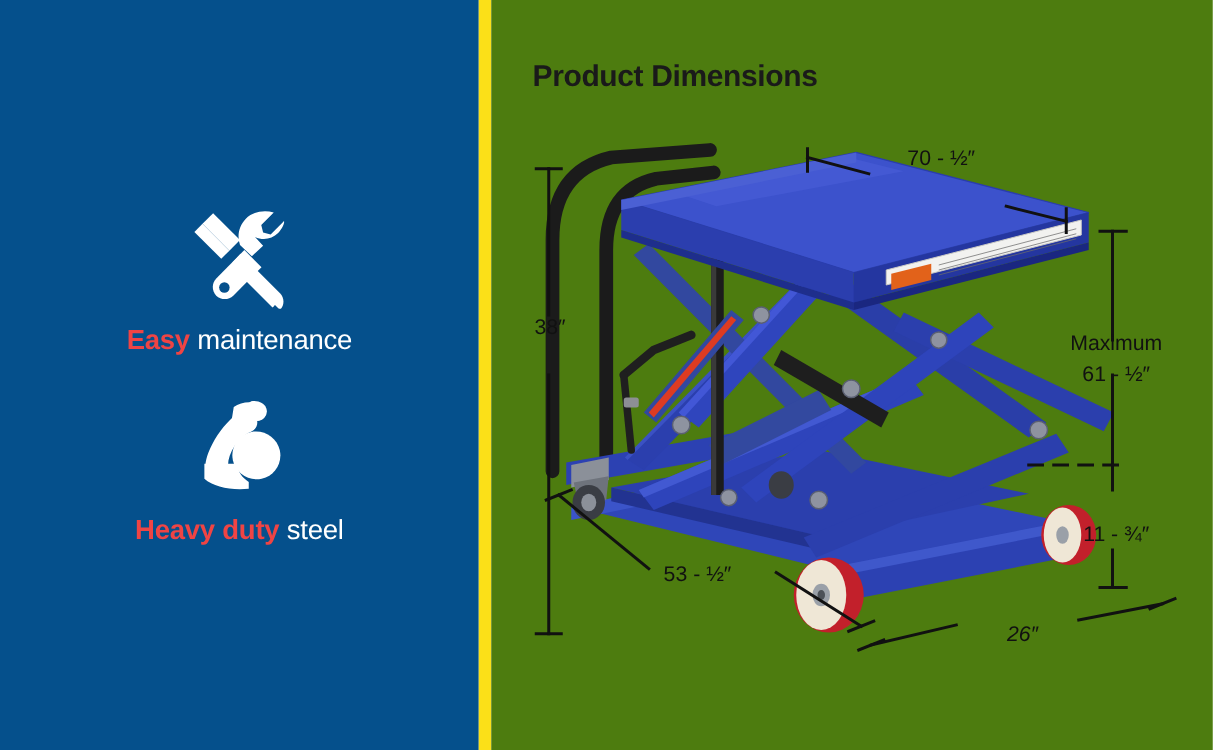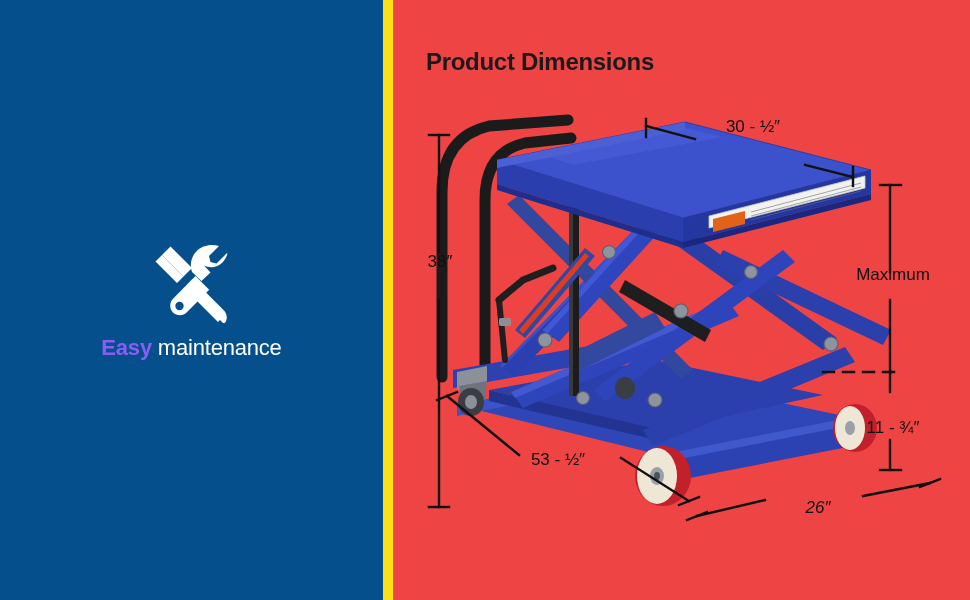--- a/index.html
+++ b/index.html
@@ -36,27 +36,27 @@
     display:flex;align-items:center;justify-content:center;
     margin-bottom:12px;
   }
   .feature-label{
     color:#ffffff;
     font-size:22px;
     line-height:1;
     white-space:nowrap;
     letter-spacing:-0.2px;
   }
-  .hl{color:#8b5cf6;font-weight:bold;}
+  .hl{color:#ef4444;font-weight:bold;}
   .nm{color:#ffffff;font-weight:normal;}
 
   
   .right-panel{
     position:absolute;left:393px;top:0;width:577px;height:600px;
-    background:#ef4444;
+    background:#4d7c0f;
   }
   .section-title{
     position:absolute;left:33px;top:48px;
     font-size:24px;font-weight:bold;color:#1a1a1a;
     letter-spacing:-0.3px;
     white-space:nowrap;
   }
 
   
   .dim{
@@ -106,20 +106,55 @@
 
             <circle cx="31.5" cy="63.0" r="4.2" fill="#05508c"></circle>
           </g>
         </svg>
       </div>
       <div class="feature-label">
         <span class="hl">Easy</span><span>&nbsp;</span><span class="nm">maintenance</span>
       </div>
     </div>
 
+    <div class="feature">
+      <div class="feature-icon">
+        <svg width="86" height="80" viewBox="0 0 86 80" aria-hidden="true">
+          <g fill="#ffffff">
+
+            <path d="M38.0 6.5 C44.0 2.0 54.0 1.5 59.5 5.0 C63.5 7.6 64.5 12.0 62.5 15.0
+                     C60.5 18.0 55.5 18.5 52.0 16.5 L50.5 15.6
+                     C50.0 18.8 48.6 21.6 46.5 23.8 L36.0 19.0 Z"></path>
+
+            <path d="M52.0 2.0 C57.5 1.0 62.5 3.5 64.0 7.5 C65.6 11.8 63.0 16.2 58.5 17.2
+                     C54.0 18.2 49.6 15.8 48.3 11.6 C47.1 7.6 48.5 3.5 52.0 2.0 Z"></path>
+
+            <path d="M40.5 12.0 C33.0 18.0 26.0 26.5 21.0 36.0
+                     C16.5 44.5 14.5 52.0 15.5 58.0
+                     C16.4 63.5 20.5 66.5 26.0 65.5
+                     C31.0 64.6 34.0 60.5 33.5 55.0
+                     C33.0 49.5 35.0 43.5 38.5 38.0
+                     C42.0 32.5 46.5 28.5 51.5 26.5
+                     C56.0 24.7 58.0 20.0 56.2 15.8
+                     C54.4 11.6 49.8 9.7 45.4 11.2 C43.6 11.5 42.0 11.9 40.5 12.0 Z"></path>
+
+            <path d="M52.0 26.5 C62.5 24.5 72.5 31.0 74.8 41.0
+                     C77.2 51.5 70.8 61.8 60.3 64.0
+                     C49.8 66.2 39.5 59.6 37.3 49.2
+                     C35.1 38.8 41.5 28.6 52.0 26.5 Z"></path>
+
+            <path d="M14.5 52.0 L40.0 52.0 C41.5 58.5 45.0 63.5 50.0 66.5
+                     L50.0 72.0 C36.0 73.5 22.0 70.5 14.5 64.0 Z"></path>
+          </g>
+        </svg>
+      </div>
+      <div class="feature-label">
+        <span class="hl">Heavy duty</span><span>&nbsp;</span><span class="nm">steel</span>
+      </div>
+    </div>
 
 
   </div>
 
   <div class="right-panel">
 
     <div class="section-title">Product Dimensions</div>
 
     <svg class="stage" width="577" height="600" viewBox="0 0 577 600" aria-hidden="true">
 
@@ -293,25 +328,26 @@
 
         <g>
           <path d="M294 520 L314 512"></path>
           <path d="M527 487 L547 479"></path>
           <path d="M304 516 L372 500"></path>
           <path d="M470 496 L537 483"></path>
         </g>
       </g>
     </svg>
 
-    <div class="dim ctr" style="left:305px;top:117px;width:110px;">30 - ½″</div>
+    <div class="dim ctr" style="left:305px;top:117px;width:110px;">70 - ½″</div>
 
     <div class="dim ctr" style="left:18px;top:252px;width:58px;">38″</div>
 
     <div class="dim ctr" style="left:435px;top:265px;width:130px;">Maximum</div>
+    <div class="dim ctr" style="left:435px;top:290px;width:130px;">61 - ½″</div>
 
     <div class="dim ctr" style="left:435px;top:418px;width:130px;">11 - ¾″</div>
 
     <div class="dim ctr" style="left:110px;top:450px;width:110px;">53 - ½″</div>
 
     <div class="dim ctr" style="left:380px;top:498px;width:90px;font-style:italic;">26″</div>
 
   </div>
 </div>
 

